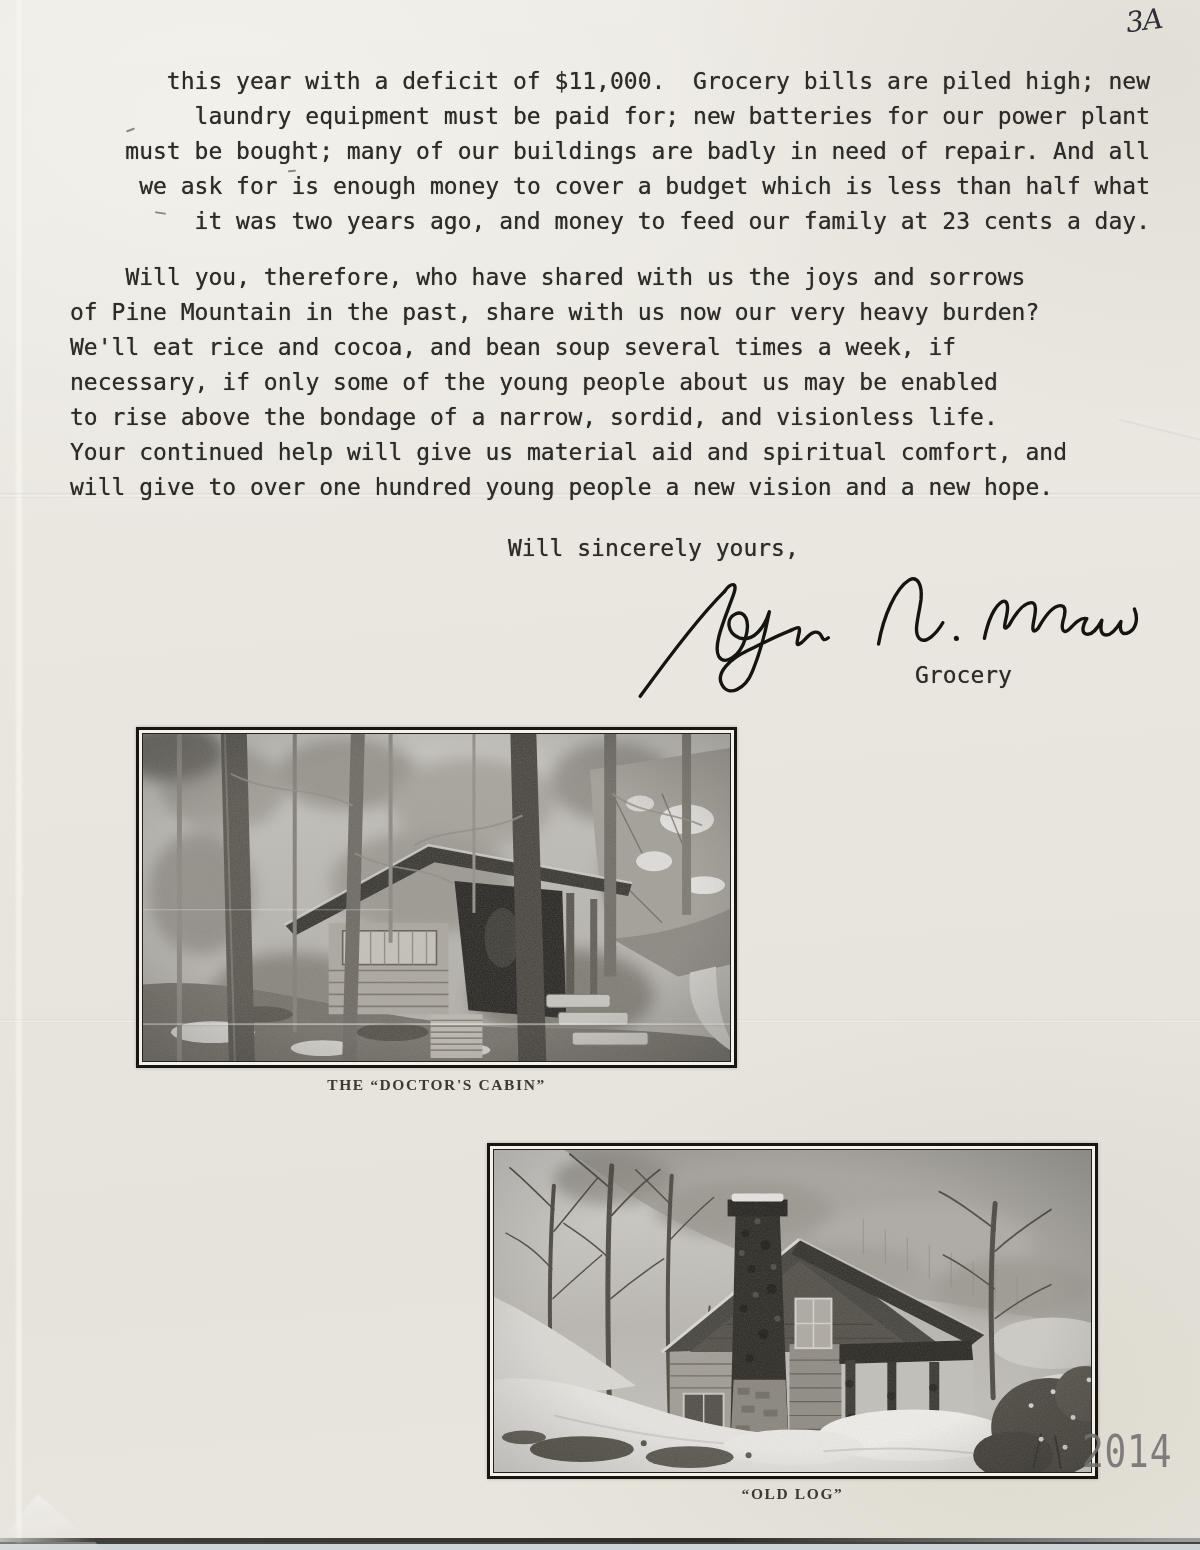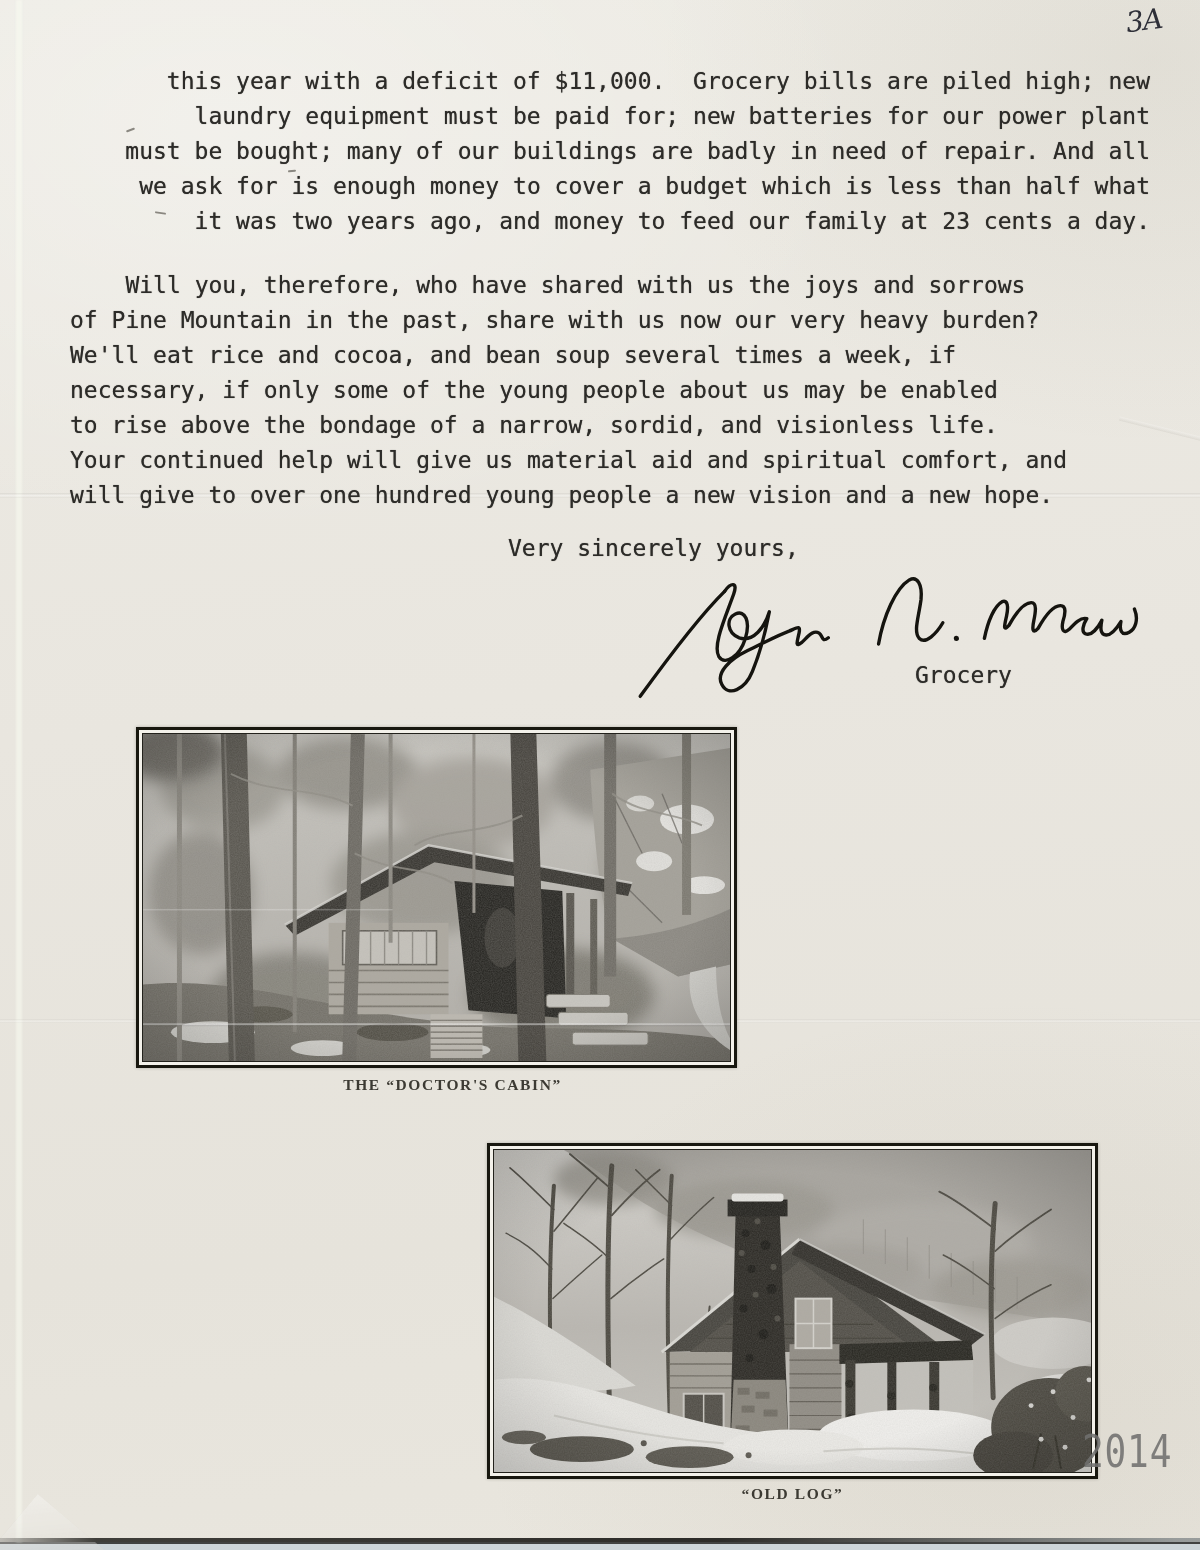--- a/index.html
+++ b/index.html
@@ -31,40 +31,40 @@
     background:linear-gradient(to right,rgba(60,58,54,.25) 0,rgba(45,44,40,.9) 8%,rgba(35,34,31,.95) 60%,rgba(90,100,106,.55) 98%);}
   .corner-fold{position:absolute;left:-6px;top:1478px;width:90px;height:68px;
     background:linear-gradient(135deg,rgba(255,255,255,.4),rgba(200,196,186,.5));
     border-right:2px solid rgba(80,76,68,.55);transform:rotate(40deg);transform-origin:bottom left;opacity:.8;}
 
   .typewriter{
     position:absolute;font-family:"DejaVu Sans Mono",monospace;font-size:23px;line-height:35px;
     color:#2c2b28;white-space:pre-wrap;text-shadow:0 0 .8px rgba(44,42,38,.75);
   }
   #para1{left:70px;top:64px;width:1080px;text-align:right;}
-  #para2{left:70px;top:268px;width:1080px;}
+  #para2{left:70px;top:260px;width:1080px;}
   #closing{left:508px;top:531px;}
   #director{left:915px;top:658px;}
 
   .handwritten-mark{
     position:absolute;left:1126px;top:4px;font-family:"DejaVu Serif",serif;font-style:italic;
     font-size:28px;color:#2e2f38;transform:rotate(-7deg);letter-spacing:-1px;
   }
   #signature-svg{position:absolute;left:616px;top:556px;transform:rotate(-2deg);}
 
   .photo-frame{position:absolute;background:#f3f1ea;border:3px solid #18170f;padding:3px;box-shadow:0 0 3px rgba(60,58,50,.3);}
   .photo-frame .inner{border:1px solid #23221c;font-size:0;line-height:0;}
   #photo1{left:136px;top:727px;}
   #photo2{left:487px;top:1143px;}
 
   .caption{
     position:absolute;font-family:"Liberation Serif",serif;font-weight:bold;
     font-size:15.5px;letter-spacing:1.6px;color:#3c3a33;text-align:center;
   }
-  #caption1{left:152px;top:1076px;width:601px;}
+  #caption1{left:136px;top:1076px;width:601px;}
   #caption2{left:487px;top:1485px;width:611px;}
 
   .watermark{
     position:absolute;left:1082px;top:1430px;z-index:9;
     font-family:"DejaVu Sans Mono",monospace;font-size:44px;line-height:44px;
     color:rgba(112,112,110,.88);transform:scaleX(.82);transform-origin:left top;letter-spacing:1px;
   }
 </style>
 </head>
 <body>
@@ -86,21 +86,21 @@
 must be bought; many of our buildings are badly in need of repair. And all
 we ask for is enough money to cover a budget which is less than half what
 it was two years ago, and money to feed our family at 23 cents a day.</div>
   <div id="para2" class="typewriter">    Will you, therefore, who have shared with us the joys and sorrows
 of Pine Mountain in the past, share with us now our very heavy burden?
 We'll eat rice and cocoa, and bean soup several times a week, if
 necessary, if only some of the young people about us may be enabled
 to rise above the bondage of a narrow, sordid, and visionless life.
 Your continued help will give us material aid and spiritual comfort, and
 will give to over one hundred young people a new vision and a new hope.</div>
-  <div id="closing" class="typewriter">Very sincerely yours,</div>
+  <div id="closing" class="typewriter">Will sincerely yours,</div>
 
   <svg id="signature-svg" width="525" height="145" viewBox="0 0 525 145" role="img" aria-label="Glyn A. Morris">
     <g fill="none" stroke="#15140f" stroke-width="3.4" stroke-linecap="round" stroke-linejoin="round">
       <path d="M22,132 C50,96 86,52 110,30"></path>
       <path d="M110,30 C116,22 124,20 119,33 C109,58 96,84 102,95 C108,105 123,95 129,78
                C135,61 130,49 120,53 C110,57 111,72 123,77 C137,82 149,67 154,52
                C150,70 143,93 135,111 C127,129 110,136 104,123 C98,111 113,98 131,90
                C147,83 161,76 173,72 C181,69 185,66 183,74 C181,82 178,89 185,84
                C191,79 197,71 203,75 C207,78 205,85 212,80"></path>
       <path d="M262,88 C268,60 281,33 295,25 C303,21 308,30 306,45 C303,63 297,77 303,84 C309,90 320,80 327,69"></path>

